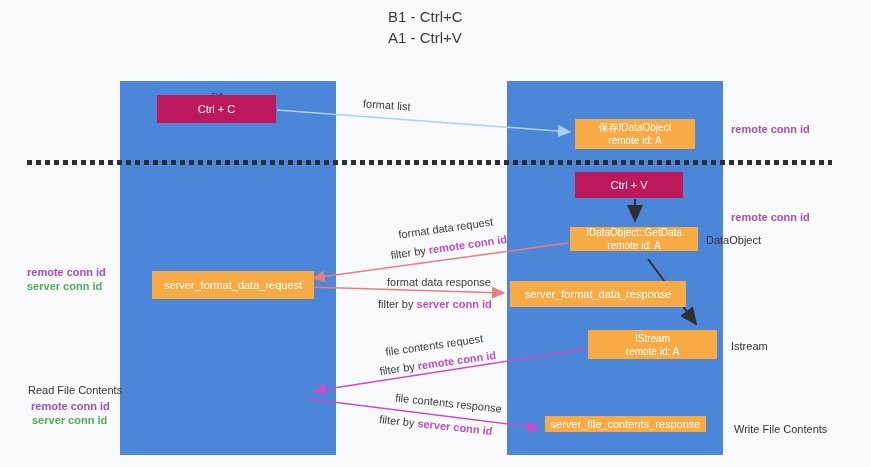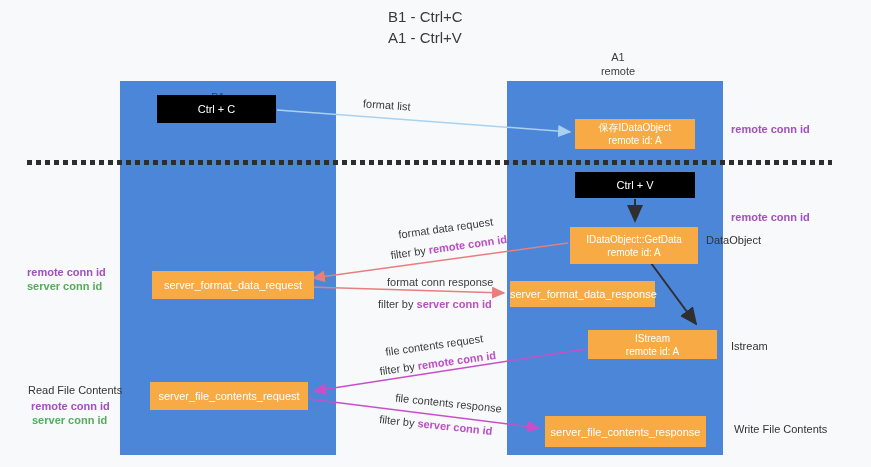--- a/index.html
+++ b/index.html
@@ -27,32 +27,32 @@
     position:absolute; left:27px; top:160px; width:805px; height:5px;
     background:repeating-linear-gradient(90deg,#2e2e2e 0 5px,transparent 5px 9px);
   }
 
   .node {
     position:absolute; color:#fff; text-align:center;
     display:flex; flex-direction:column; justify-content:center;
     font-size:11px;
   }
   .node.two { font-size:10px; line-height:13px; }
-  .green { background:#000000; }
+  .green { background:#be185d; }
   .orange { background:#f8ab44; }
 
   #n-ctrlc   { left:157px; top:95px;  width:119px; height:28px; }
   #n-saveobj { left:575px; top:119px; width:120px; height:30px; }
-  #n-ctrlv   { left:575px; top:172px; width:120px; height:26px; }
-  #n-getdata { left:570px; top:227px; width:128px; height:37px; }
+  #n-ctrlv   { left:575px; top:172px; width:108px; height:26px; }
+  #n-getdata { left:570px; top:227px; width:128px; height:24px; }
   #n-fmtreq  { left:152px; top:271px; width:162px; height:28px; }
-  #n-fmtresp { left:510px; top:281px; width:145px; height:26px; }
+  #n-fmtresp { left:510px; top:281px; width:176px; height:26px; }
   #n-istream { left:588px; top:330px; width:129px; height:29px; }
   #n-filereq { left:150px; top:382px; width:158px; height:28px; }
-  #n-fileresp{ left:545px; top:416px; width:161px; height:31px; }
+  #n-fileresp{ left:545px; top:416px; width:161px; height:16px; }
 
   .lbl { position:absolute; font-size:11px; color:#3c3c3c; white-space:nowrap; }
   .purple { color:#a24fc0; font-weight:bold; }
   .greenlbl { color:#56ab5c; font-weight:bold; }
   .hl-purple { color:#bb4fc4; font-weight:bold; }
   .blacklbl { color:#333; }
 
   
   #l-formatlist { left:363px; top:99px;  transform:rotate(4deg); }
   #l-fdr        { left:398px; top:222px; transform:rotate(-8deg); }
@@ -87,24 +87,20 @@
   <div class="lane" id="lane-right"></div>
 
   <div class="title">
     <div>B1 - Ctrl+C</div>
     <div>A1 - Ctrl+V</div>
   </div>
 
   <div class="lane-header" id="hdr-left">
     <div>B1</div>
     <div>connection</div>
-  </div>
-  <div class="lane-header" id="hdr-right">
-    <div>A1</div>
-    <div>remote</div>
   </div>
 
   <div class="divider"></div>
 
   <svg class="arrows" width="871" height="467" viewBox="0 0 871 467">
     <defs>
       <marker id="m-blue" markerWidth="9" markerHeight="8" refX="8" refY="4" orient="auto">
         <path d="M0,0 L9,4 L0,8 z" fill="#a9d2f0"></path>
       </marker>
       <marker id="m-black" markerWidth="9" markerHeight="8" refX="8" refY="4" orient="auto">
@@ -150,36 +146,33 @@
 
   <div class="node orange" id="n-fmtresp">
     <div>server_format_data_response</div>
   </div>
 
   <div class="node orange two" id="n-istream">
     <div>IStream</div>
     <div>remote id: A</div>
   </div>
 
-  <div class="node orange" id="n-filereq">
-    <div>server_file_contents_request</div>
-  </div>
 
   <div class="node orange" id="n-fileresp">
     <div>server_file_contents_response</div>
   </div>
 
   <div class="lbl" id="l-formatlist">format list</div>
 
   <div class="lbl" id="l-fdr">format data request</div>
   <div class="lbl" id="l-fdr-f">
     <span>filter by </span><span class="hl-purple">remote conn id</span>
   </div>
 
-  <div class="lbl" id="l-fdresp">format conn response</div>
+  <div class="lbl" id="l-fdresp">format data response</div>
   <div class="lbl" id="l-fdresp-f">
     <span>filter by </span><span class="hl-purple">server conn id</span>
   </div>
 
   <div class="lbl" id="l-fcr">file contents request</div>
   <div class="lbl" id="l-fcr-f">
     <span>filter by </span><span class="hl-purple">remote conn id</span>
   </div>
 
   <div class="lbl" id="l-fcresp">file contents response</div>

